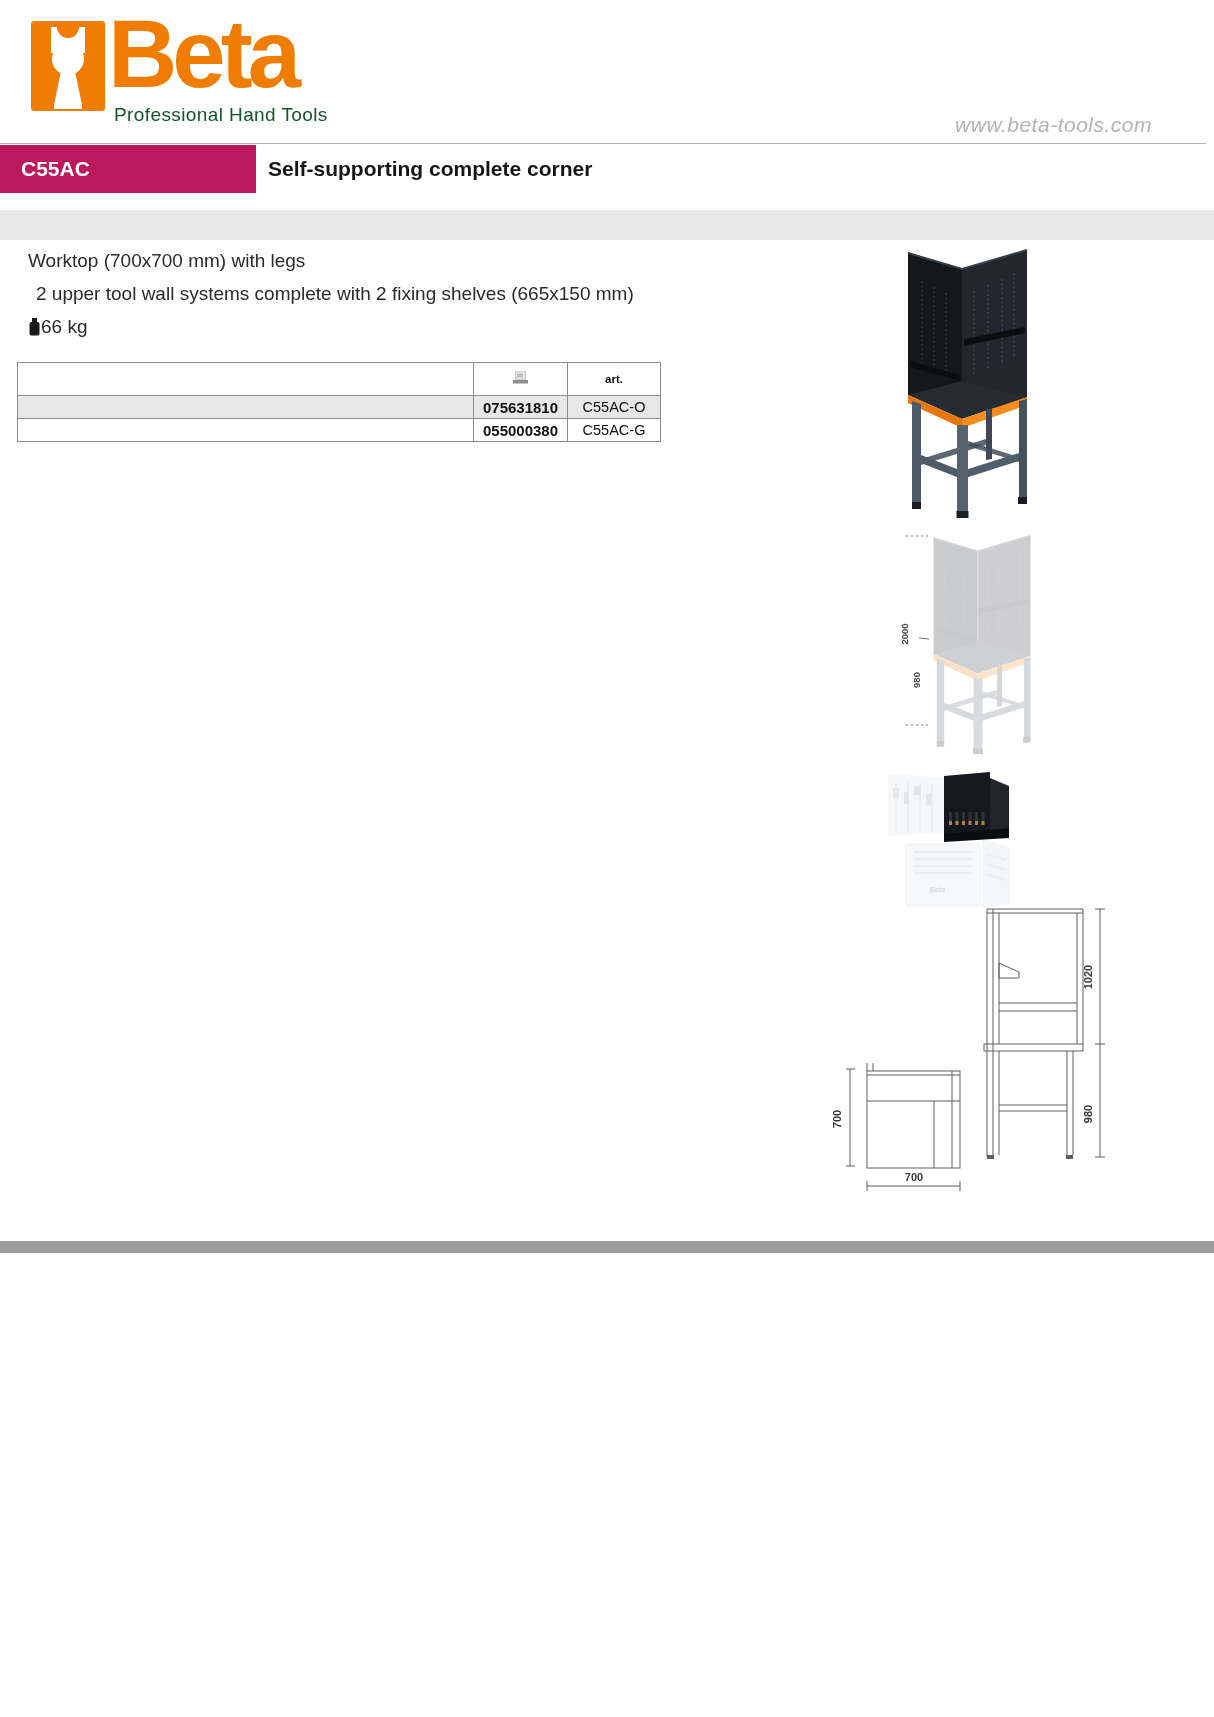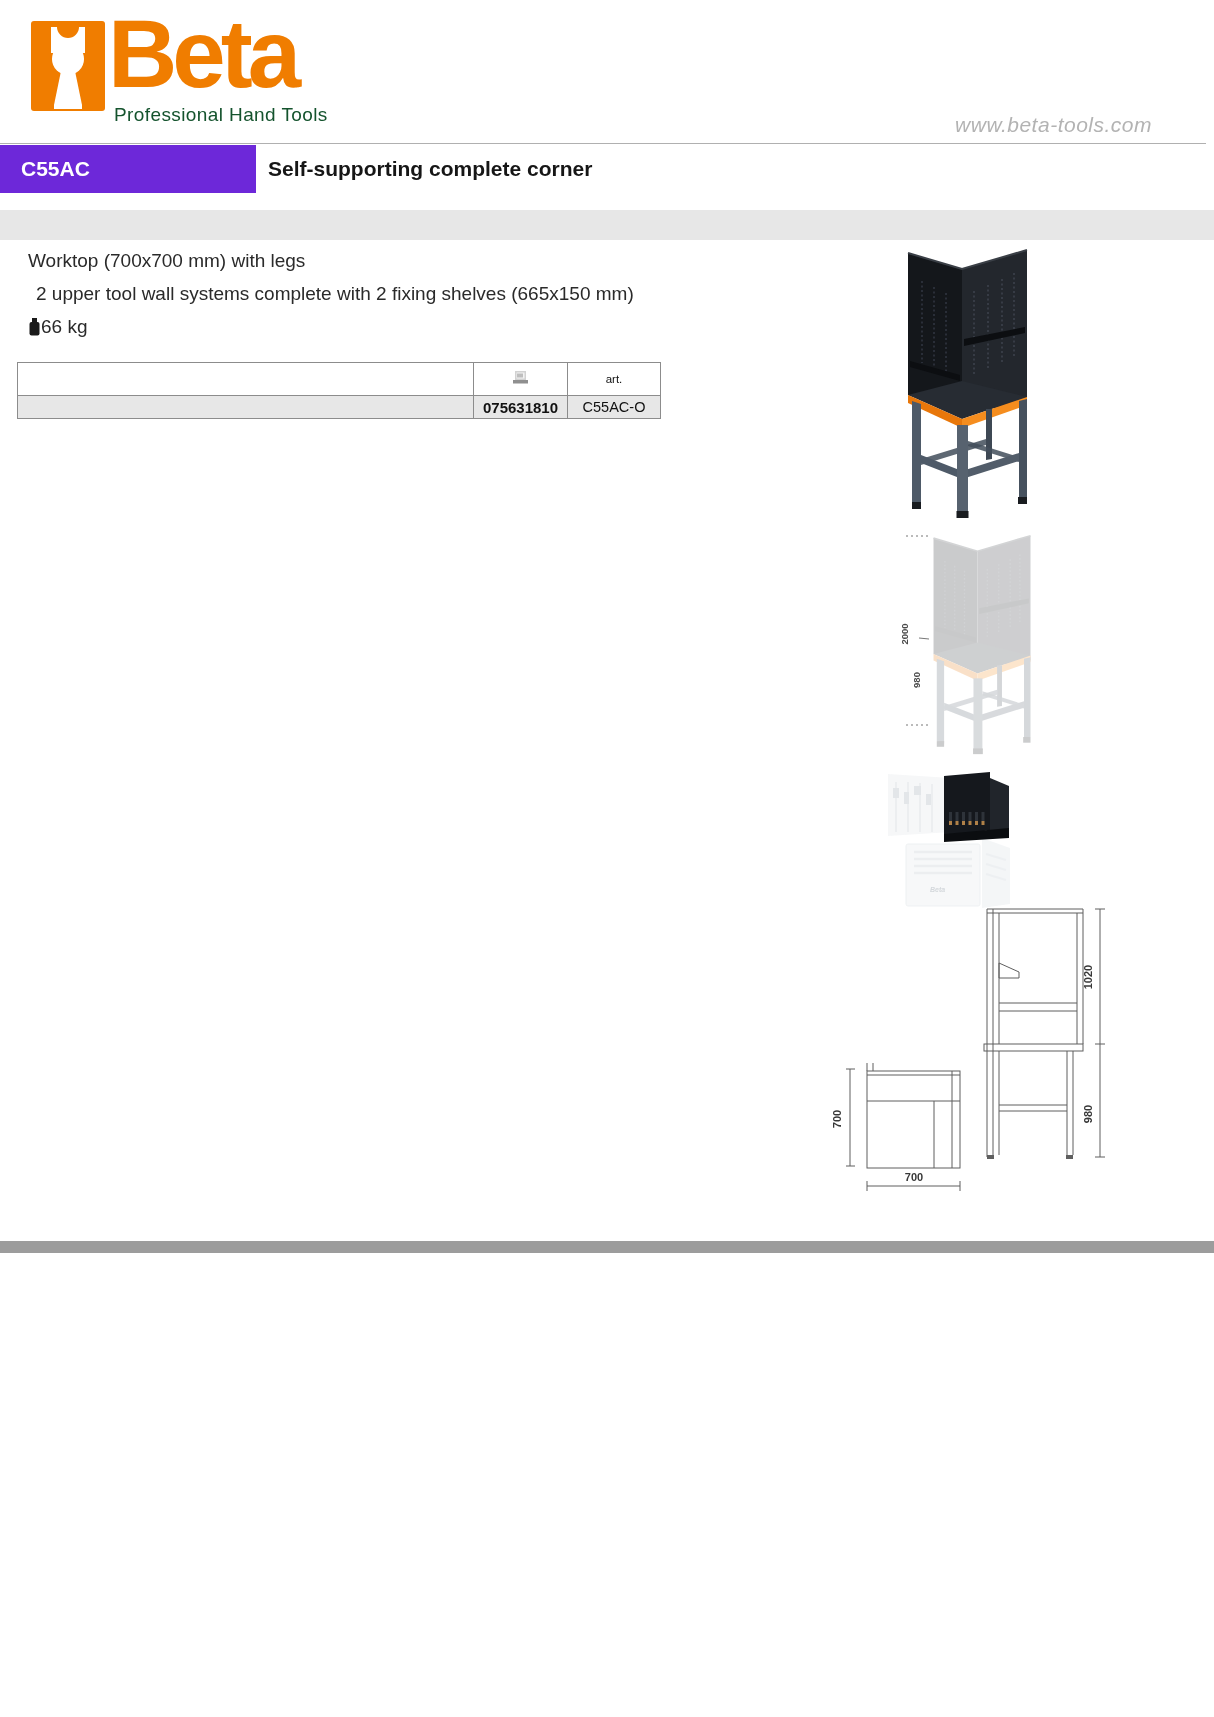--- a/index.html
+++ b/index.html
@@ -12,41 +12,41 @@
   .brand-word { position:absolute; left:108px; top:6px; font-size:96px; font-weight:bold;
                 color:#f07d00; letter-spacing:-5px; line-height:1; }
   .brand-tagline { position:absolute; left:114px; top:104px; font-size:19px; color:#14532d;
                    letter-spacing:.4px; }
   .website { position:absolute; right:62px; top:113px; font-size:21px; font-style:italic;
              color:#b3b3b3; letter-spacing:.5px; }
   .header-rule { position:absolute; left:0; top:143px; width:1206px; height:1px; background:#b0b0b0; }
 
   
   .code-badge { position:absolute; left:0; top:145px; width:256px; height:48px;
-                background:#6d28d9; color:#ffffff; font-size:21px; font-weight:bold;
+                background:#be185d; color:#ffffff; font-size:21px; font-weight:bold;
                 display:flex; align-items:center; padding-left:21px; }
   .product-title { position:absolute; left:268px; top:145px; height:48px; display:flex;
                    align-items:center; font-size:21px; font-weight:bold; color:#161616; }
   .gray-band { position:absolute; left:0; top:210px; width:1214px; height:30px; background:#e7e7e7; }
 
   
   .desc-line { position:absolute; left:28px; font-size:19px; color:#2a2a2a; }
   .desc-line.l1 { top:250px; }
   .desc-line.l2 { top:283px;margin-left:8px; }
   .weight-row { position:absolute; left:28px; top:316px; display:flex; align-items:center; }
   .weight-row span { font-size:19px; color:#2a2a2a; }
 
   
   table.order { position:absolute; left:17px; top:362px; border-collapse:collapse; }
   table.order th, table.order td { border:1px solid #8c8c8c; padding:0; text-align:center;
                                    color:#111; vertical-align:middle; }
   th.c-desc, td.c-desc { width:456px; }
   th.c-code, td.c-code { width:94px; }
   th.c-art,  td.c-art  { width:93px; }
-  table.order th { height:33px; font-weight:normal; }
+  table.order th { height:33px; font-weight:bold; }
   table.order td { height:23px; }
   td.code-cell { font-weight:bold; font-size:15px; }
   td.art-cell { font-size:14.5px;margin-top:20px; }
   th.c-art { font-size:11.5px; color:#333; }
   tr.alt td { background:#e7e7e7; }
 
   
   figure { position:absolute; }
   .fig-photo   { left:900px; top:243px; width:135px; height:275px; }
   .fig-ghost   { left:893px; top:528px; width:147px; height:230px; }
@@ -152,20 +152,25 @@
         </th>
         <th class="c-art">art.</th>
       </tr>
     </thead>
     <tbody>
       <tr class="alt">
         <td class="c-desc"></td>
         <td class="c-code code-cell">075631810</td>
         <td class="c-art art-cell">C55AC-O</td>
       </tr>
+      <tr>
+        <td class="c-desc"></td>
+        <td class="c-code code-cell">055000380</td>
+        <td class="c-art art-cell">C55AC-G</td>
+      </tr>
     </tbody>
   </table>
 
   <figure class="fig-photo">
     <svg width="135" height="275" viewBox="0 0 135 275">
       <use href="#bench-art"></use>
     </svg>
   </figure>
 
   <figure class="fig-ghost">

